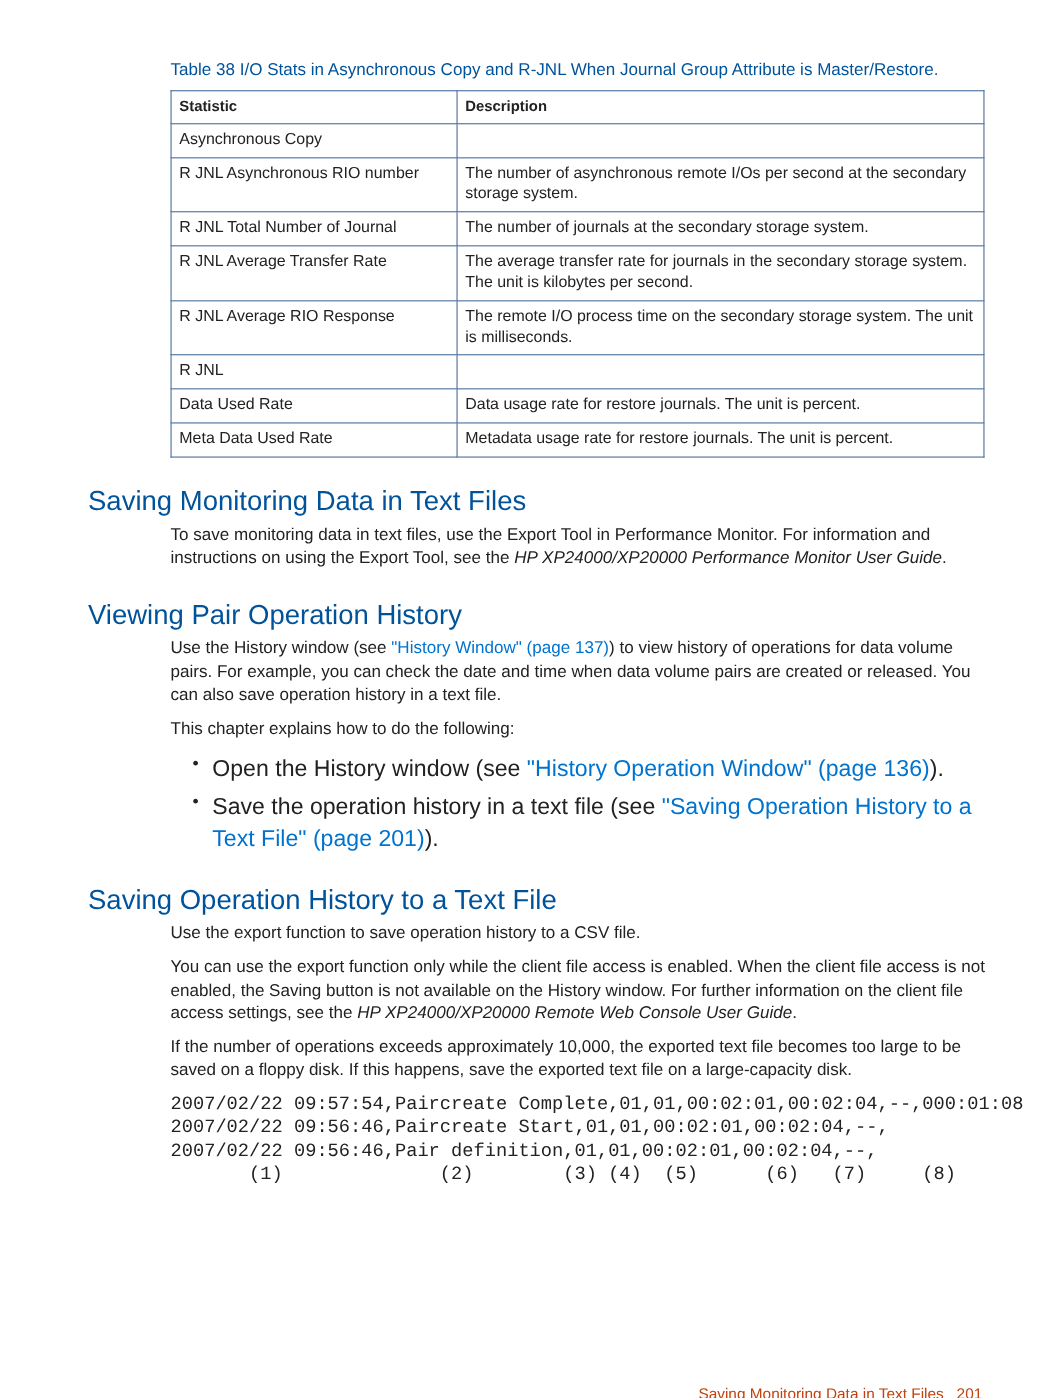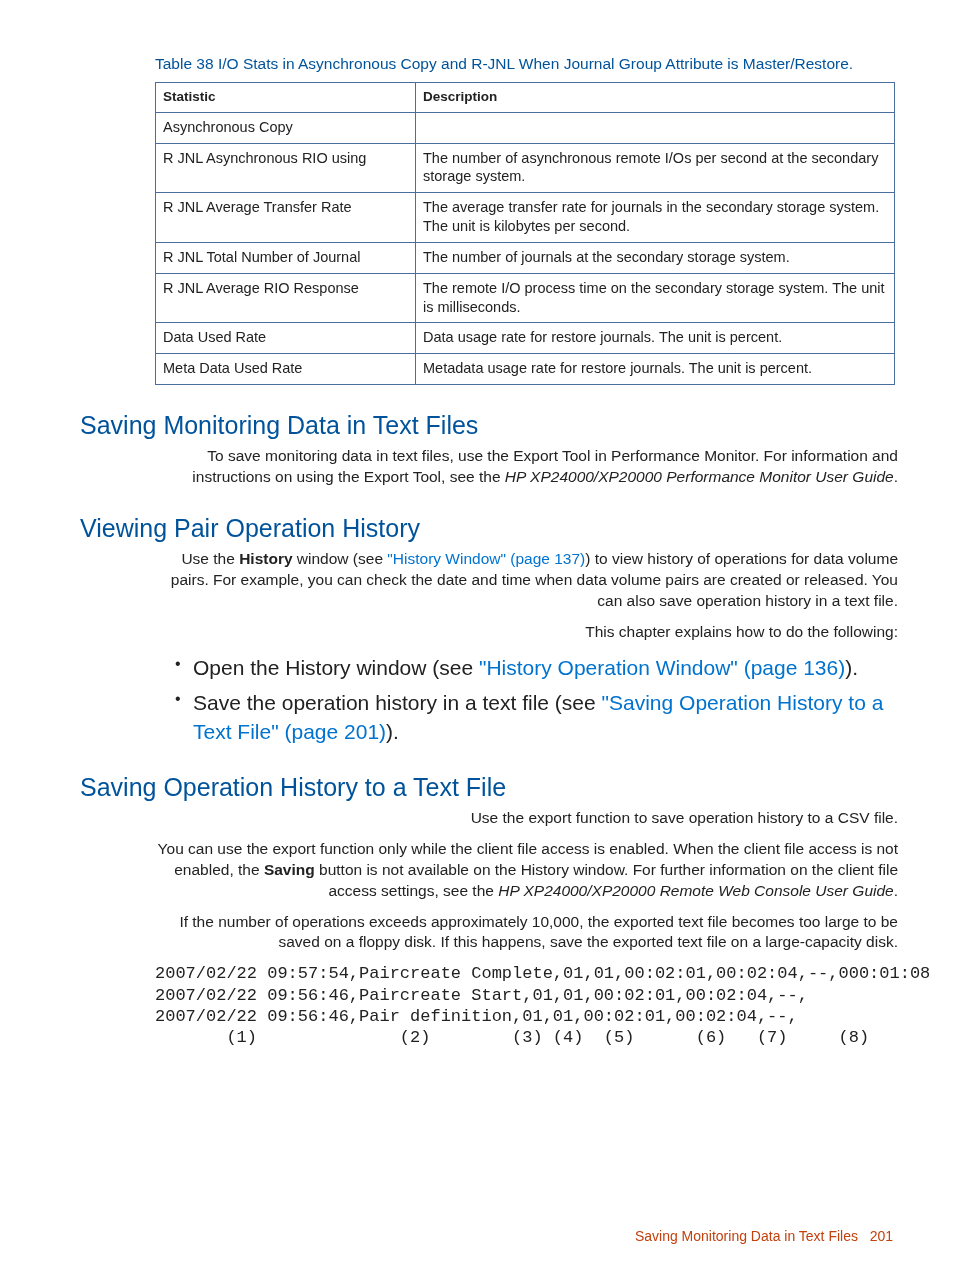--- a/index.html
+++ b/index.html
@@ -50,27 +50,26 @@
     font-size: 25px;
     margin: 26px 0 6px 0;
     font-family: Arial, Helvetica, sans-serif;
   }
   .body-text {
     margin-left: 75px;
     font-size: 15.5px;
     line-height: 1.35;
     margin-top: 4px;
     margin-bottom: 10px;
-    text-align: right;
   }
   .body-text .italic {
     font-style: italic;
   }
   .body-text .bold {
-    font-weight: bold;
+    font-weight: normal;
   }
   .link {
     color: #0073cf;
   }
   ul.bullets {
     margin: 6px 0 10px 95px;
     padding: 0;
   }
   ul.bullets li {
     font-size: 21px;
@@ -116,34 +115,38 @@
         <th class="col1">Statistic</th>
         <th>Description</th>
       </tr>
     </thead>
     <tbody>
       <tr>
           <td class="col1">Asynchronous Copy</td>
           <td></td>
         </tr>
       <tr>
-          <td class="col1">R JNL Asynchronous RIO using</td>
+          <td class="col1">R JNL Asynchronous RIO number</td>
           <td>The number of asynchronous remote I/Os per second at the secondary storage system.</td>
+        </tr>
+      <tr>
+          <td class="col1">R JNL Total Number of Journal</td>
+          <td>The number of journals at the secondary storage system.</td>
         </tr>
       <tr>
           <td class="col1">R JNL Average Transfer Rate</td>
           <td>The average transfer rate for journals in the secondary storage system. The unit is kilobytes per second.</td>
         </tr>
       <tr>
-          <td class="col1">R JNL Total Number of Journal</td>
-          <td>The number of journals at the secondary storage system.</td>
+          <td class="col1">R JNL Average RIO Response</td>
+          <td>The remote I/O process time on the secondary storage system. The unit is milliseconds.</td>
         </tr>
       <tr>
-          <td class="col1">R JNL Average RIO Response</td>
-          <td>The remote I/O process time on the secondary storage system. The unit is milliseconds.</td>
+          <td class="col1">R JNL</td>
+          <td></td>
         </tr>
       <tr>
           <td class="col1">Data Used Rate</td>
           <td>Data usage rate for restore journals. The unit is percent.</td>
         </tr>
       <tr>
           <td class="col1">Meta Data Used Rate</td>
           <td>Metadata usage rate for restore journals. The unit is percent.</td>
         </tr>
     </tbody>

